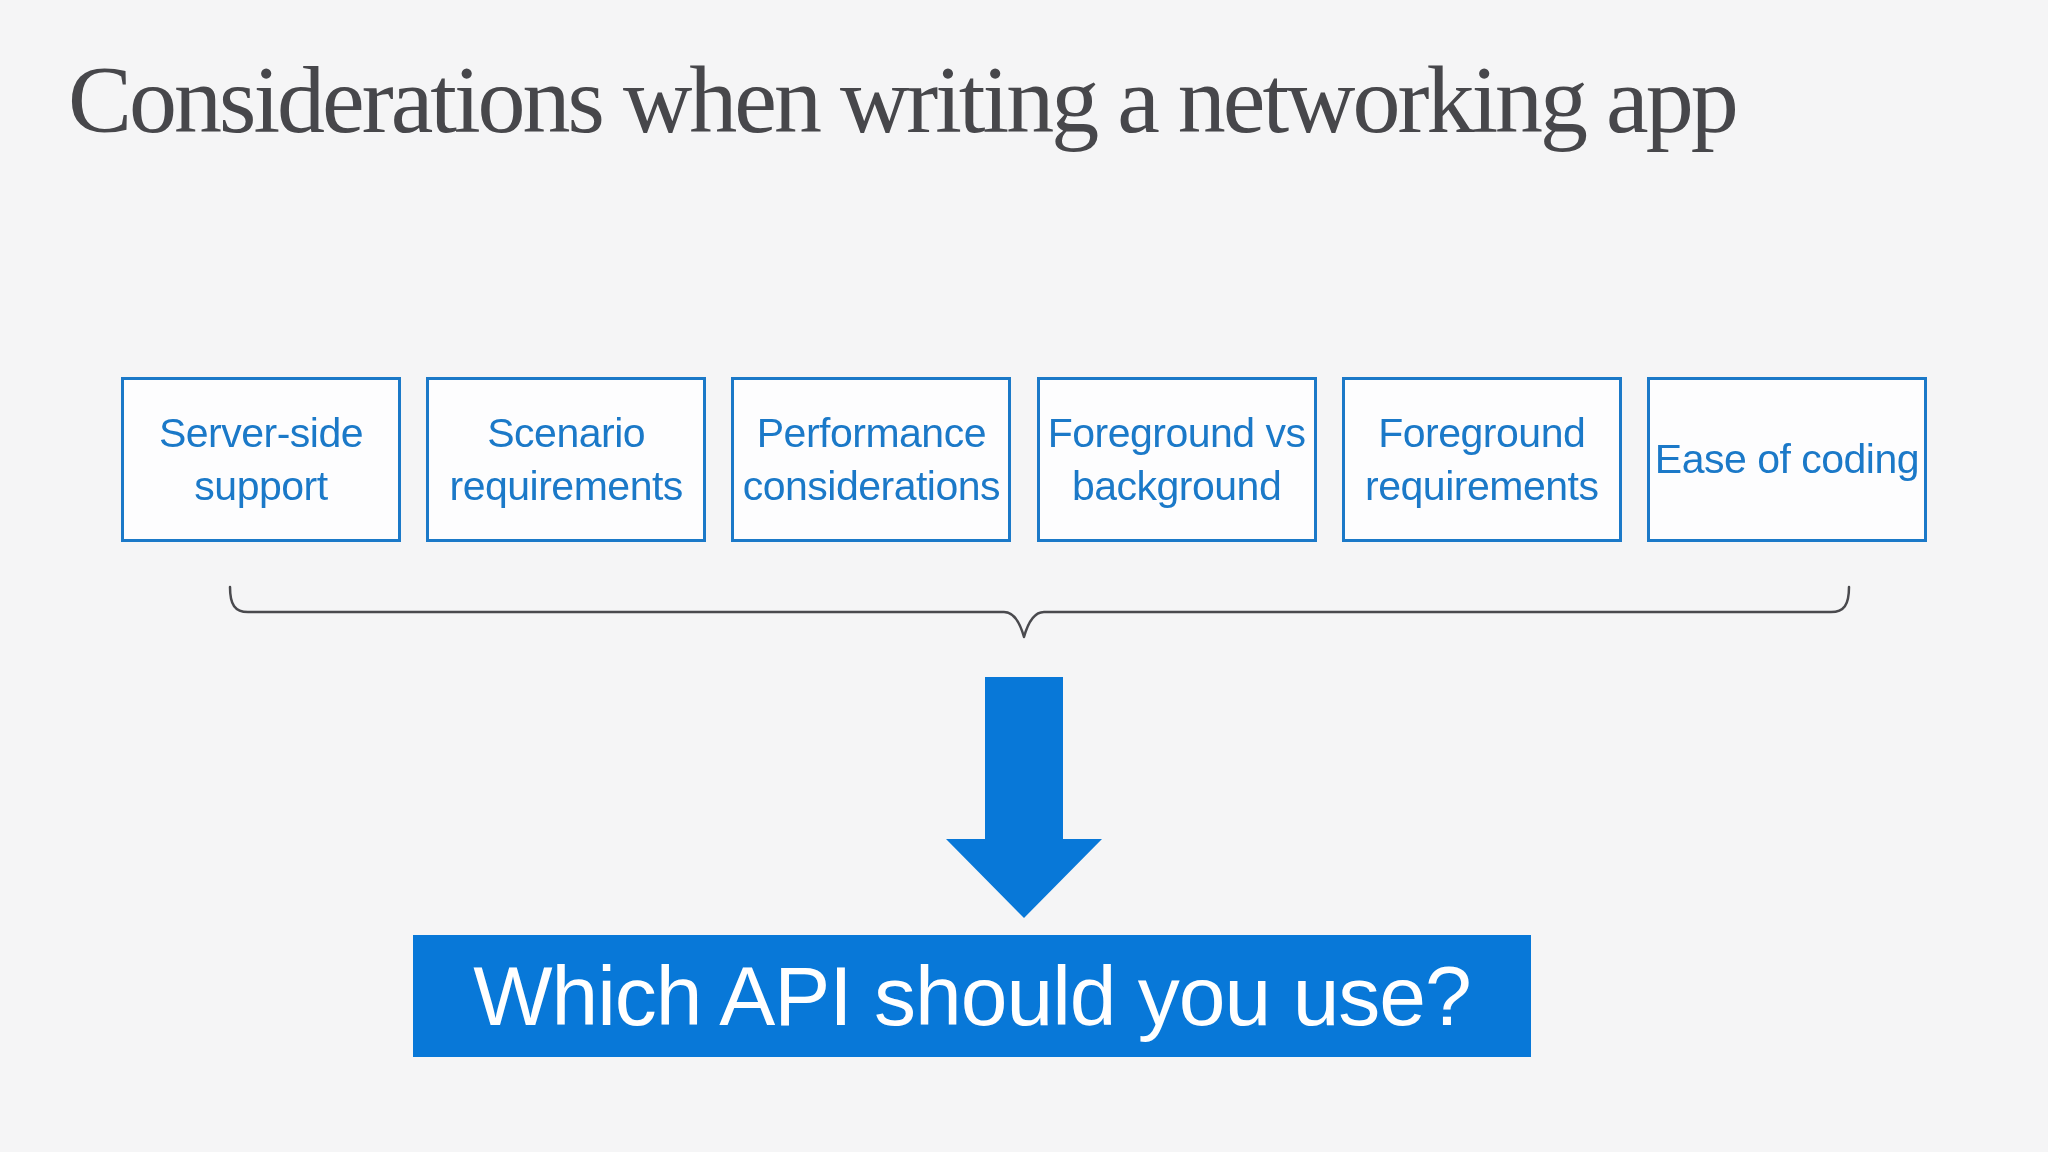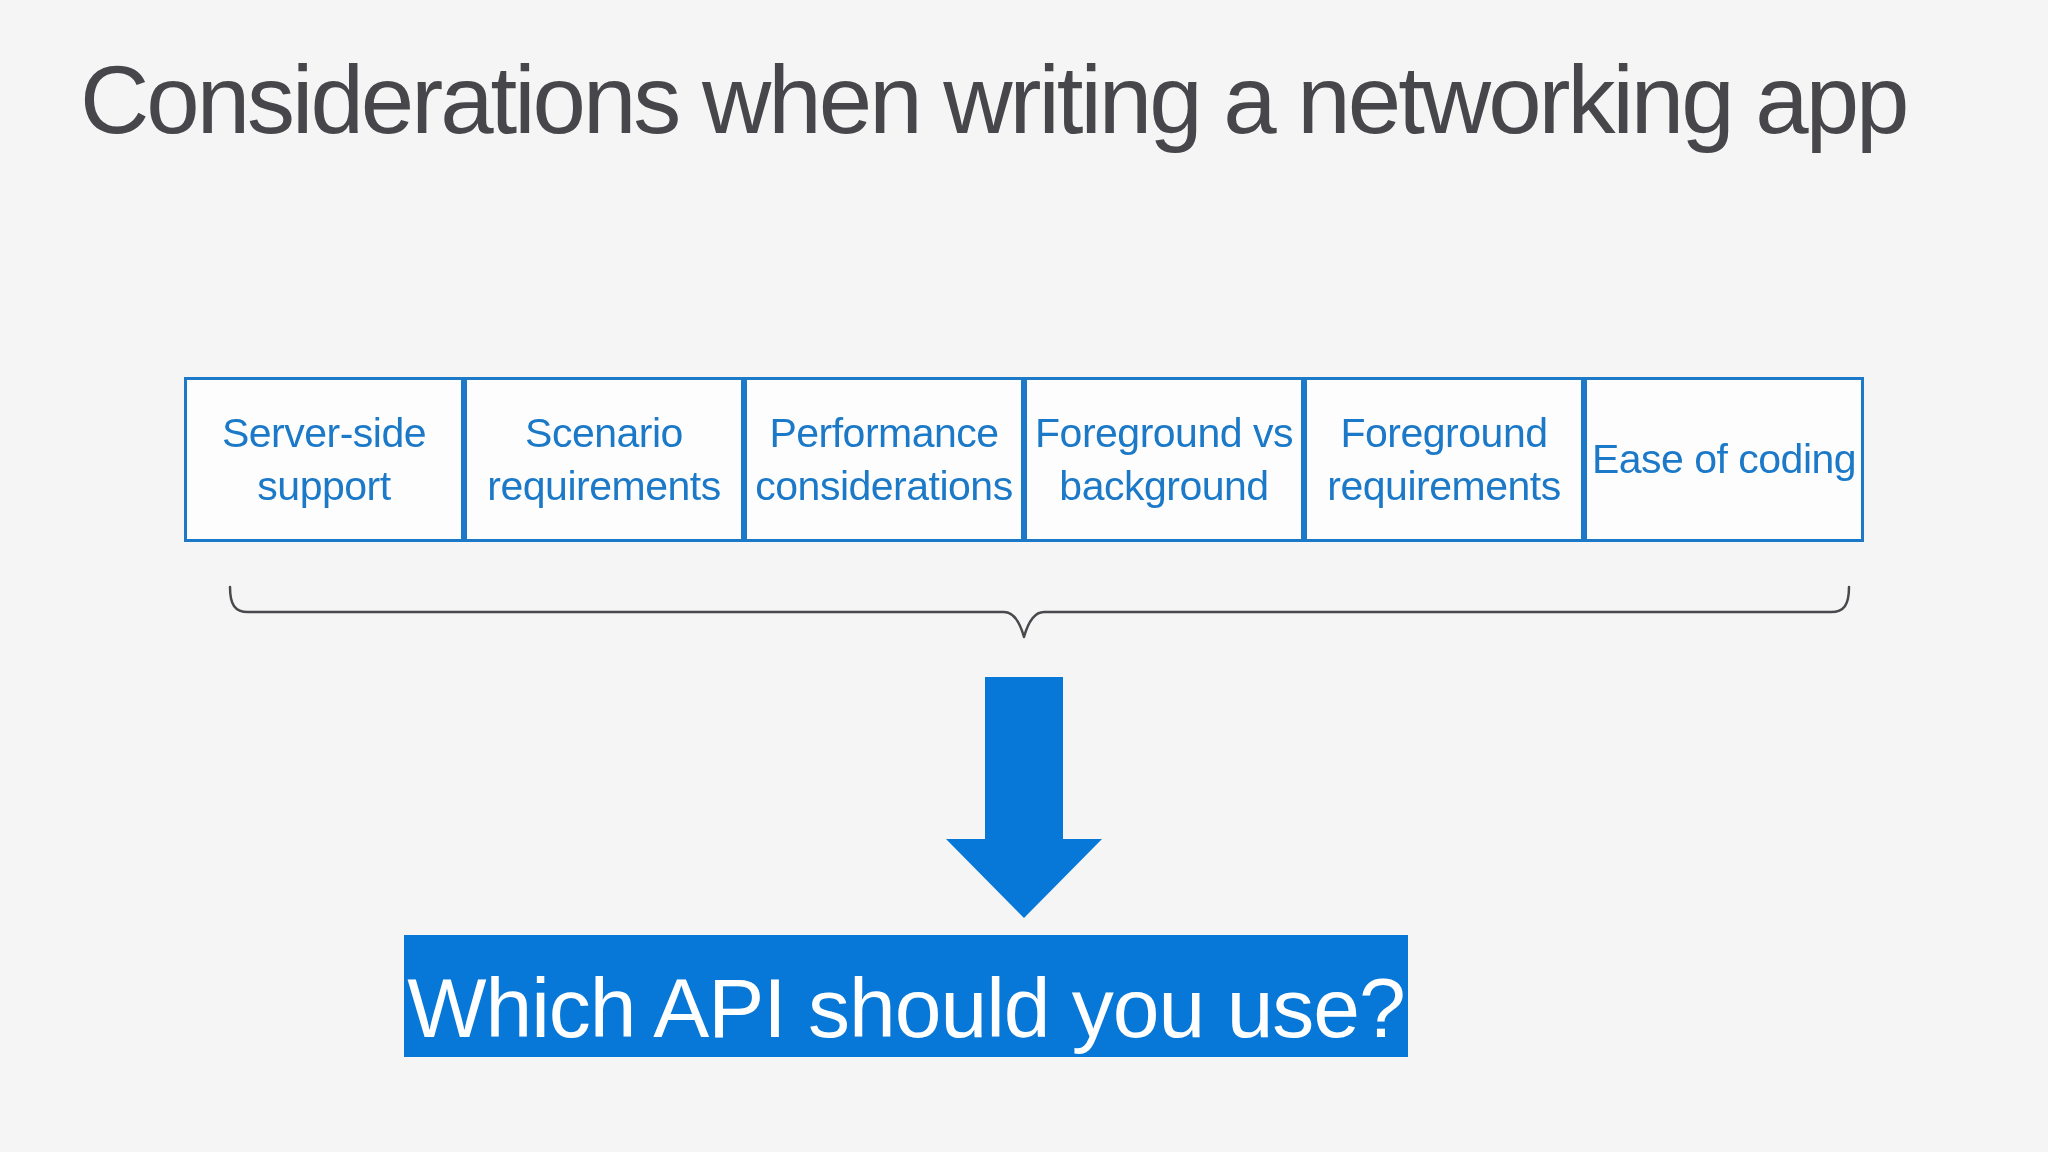--- a/index.html
+++ b/index.html
@@ -19,34 +19,35 @@
     font-family: "Liberation Sans", sans-serif;
     overflow: hidden;
   }
   .slide {
     position: relative;
     width: 2048px; height: 1152px;
     background: var(--background);
   }
   .title {
     position: absolute;
-    left: 80px; top: 52px;
+    left: 68px; top: 52px;
     font-size: 96px;
     font-weight: 300;
     letter-spacing: -3px;
     line-height: 1.0;
     color: var(--title-text);
     white-space: nowrap;
+    font-family: Liberation Serif, serif;
   }
   .boxes-row {
     position: absolute;
     left: 121px; top: 377px;
     width: 1806px; height: 165px;
     display: flex;
-    justify-content: center;
+    justify-content: space-between;
   }
   .box {
     width: 280px; height: 165px;
     background: var(--box-fill);
     border: 3px solid var(--box-border);
     color: var(--box-text);
     display: flex;
     align-items: center;
     justify-content: center;
     text-align: center;
@@ -67,26 +68,26 @@
     stroke-linejoin: round;
   }
   .arrow-svg {
     position: absolute;
     left: 946px; top: 677px;
     width: 156px; height: 241px;
   }
   .arrow-svg polygon { fill: var(--arrow); }
   .banner {
     position: absolute;
-    left: 404px; top: 935px;
-    width: 1004px; height: 122px;
+    left: 413px; top: 935px;
+    width: 1118px; height: 122px;
     background: var(--banner-bg);
     color: var(--banner-text);
     display: flex;
-    align-items: flex-end;
+    align-items: center;
     justify-content: center;
     font-size: 84px;
     letter-spacing: -1px;
     white-space: nowrap;
   }
 </style>
 </head>
 <body>
 
 <div class="slide">

